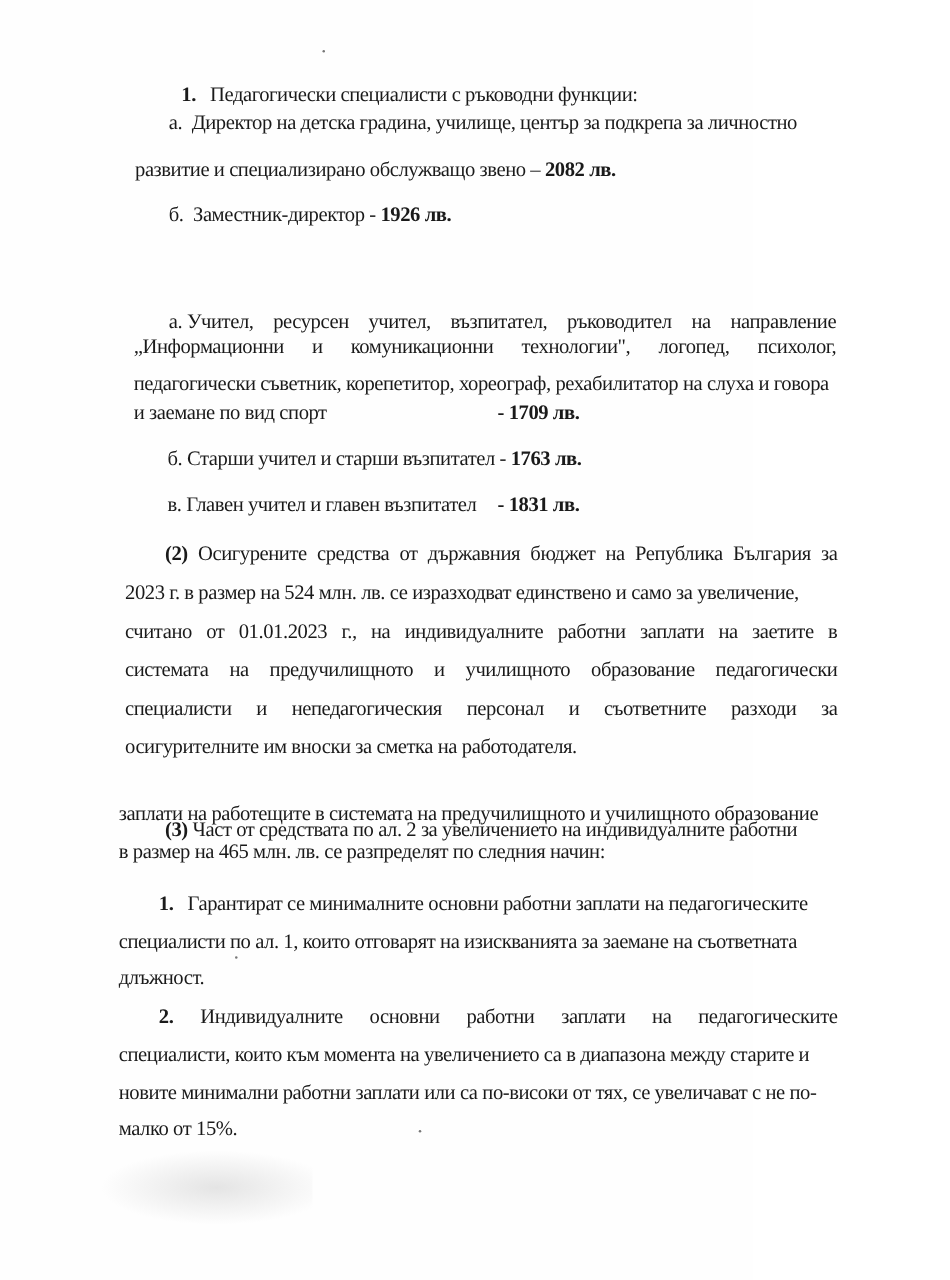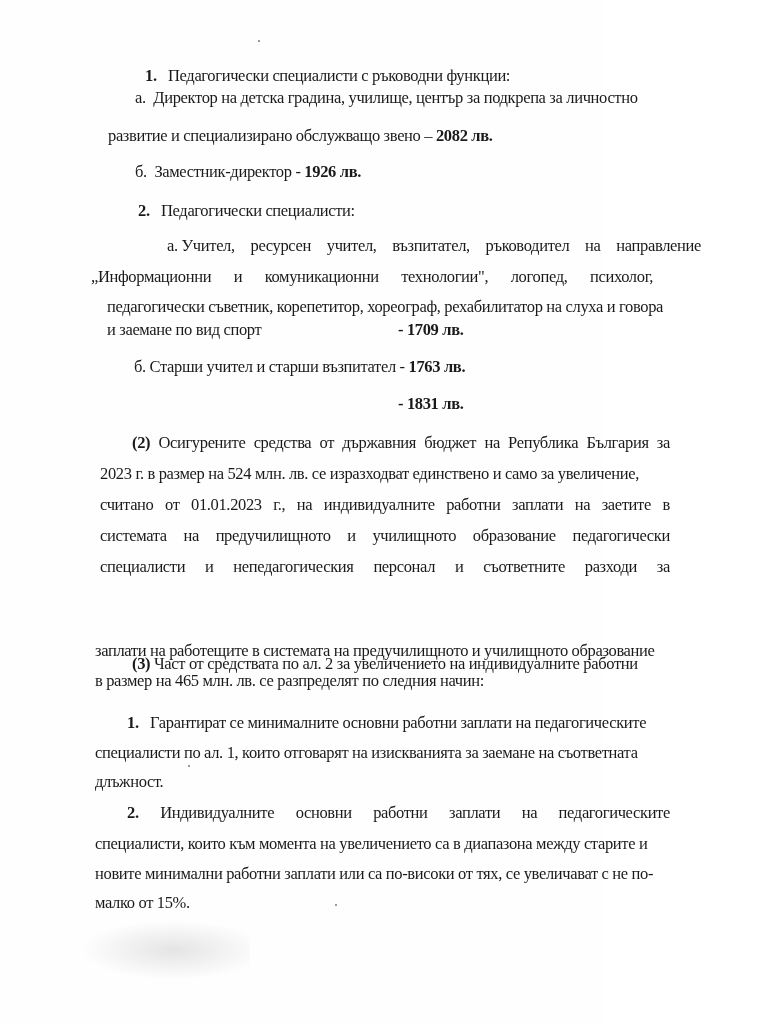--- a/index.html
+++ b/index.html
@@ -39,35 +39,31 @@
     <span>развитие и специализирано обслужващо звено –</span>
     <b>2082 лв.</b>
   </div>
 
   <div class="line" style="left:135px; top:162px;">
     <span>б.</span>&nbsp;
     <span>Заместник-директор  -</span>
     <b>1926 лв.</b>
   </div>
 
-  <div class="line" style="left:138px; top:201px;">
-    <b>2.</b>&nbsp;&nbsp;
-    <span>Педагогически специалисти:</span>
-  </div>
 
-  <div class="line just" style="left:135px; top:236px; width:534px;margin-left:32px;" id="s2a-l1">
+  <div class="line just" style="left:135px; top:247px; width:534px;" id="s2a-l1">
       <span>а. Учител,</span>
       <span>ресурсен</span>
       <span>учител,</span>
       <span>възпитател,</span>
       <span>ръководител</span>
       <span>на</span>
       <span>направление</span>
     </div>
-  <div class="line just" style="left:91px; top:267px; width:562px;" id="s2a-l2">
+  <div class="line just" style="left:107px; top:267px; width:562px;" id="s2a-l2">
       <span>„Информационни</span>
       <span>и</span>
       <span>комуникационни</span>
       <span>технологии",</span>
       <span>логопед,</span>
       <span>психолог,</span>
     </div>
   <div class="line" style="left:107px; top:297px;">
     <span>педагогически съветник, корепетитор, хореограф, рехабилитатор на слуха и говора</span>
   </div>
@@ -76,20 +72,23 @@
   </div>
   <div class="line" style="left:398px; top:320px;">
     <b>- 1709 лв.</b>
   </div>
 
   <div class="line" style="left:134px; top:357px;">
     <span>б. Старши учител и старши възпитател -</span>
     <b>1763 лв.</b>
   </div>
 
+  <div class="line" style="left:134px; top:394px;">
+    <span>в. Главен учител и главен възпитател</span>
+  </div>
   <div class="line" style="left:398px; top:394px;">
     <b>- 1831 лв.</b>
   </div>
 
   <div class="line just" style="left:132px; top:433px; width:538px;" id="p2-l1">
       <b>(2)</b>
       <span>Осигурените</span>
       <span>средства</span>
       <span>от</span>
       <span>държавния</span>
@@ -127,20 +126,23 @@
   <div class="line just" style="left:100px; top:557px; width:570px;" id="p2-l5">
       <span>специалисти</span>
       <span>и</span>
       <span>непедагогическия</span>
       <span>персонал</span>
       <span>и</span>
       <span>съответните</span>
       <span>разходи</span>
       <span>за</span>
     </div>
+  <div class="line" style="left:100px; top:587px;">
+    <span>осигурителните им вноски за сметка на работодателя.</span>
+  </div>
 
   <div class="line" style="left:132px; top:610px;margin-top:44px;">
     <b>(3)</b>
     <span>Част от средствата по ал. 2 за увеличението на индивидуалните работни</span>
   </div>
   <div class="line" style="left:95px; top:641px;text-align:center;">
     <span>заплати на работещите в системата на предучилищното и училищното образование</span>
   </div>
   <div class="line" style="left:95px; top:671px;">
     <span>в размер на 465 млн. лв. се разпределят по следния начин:</span>

